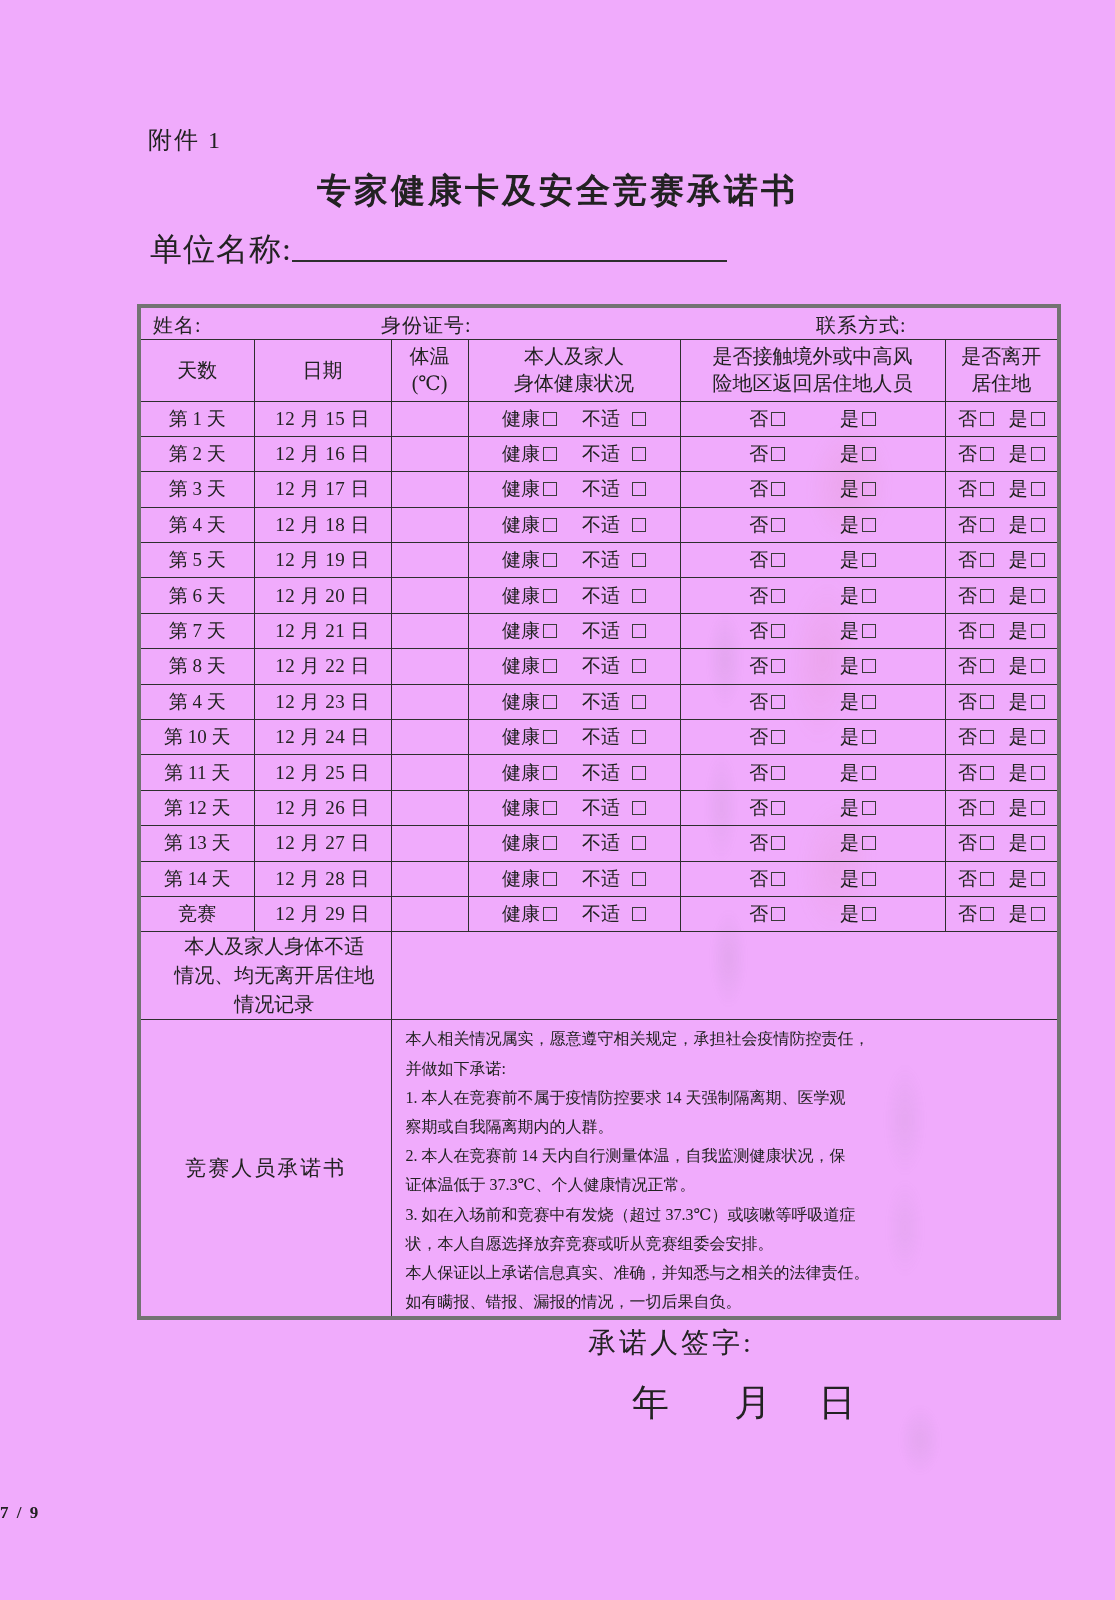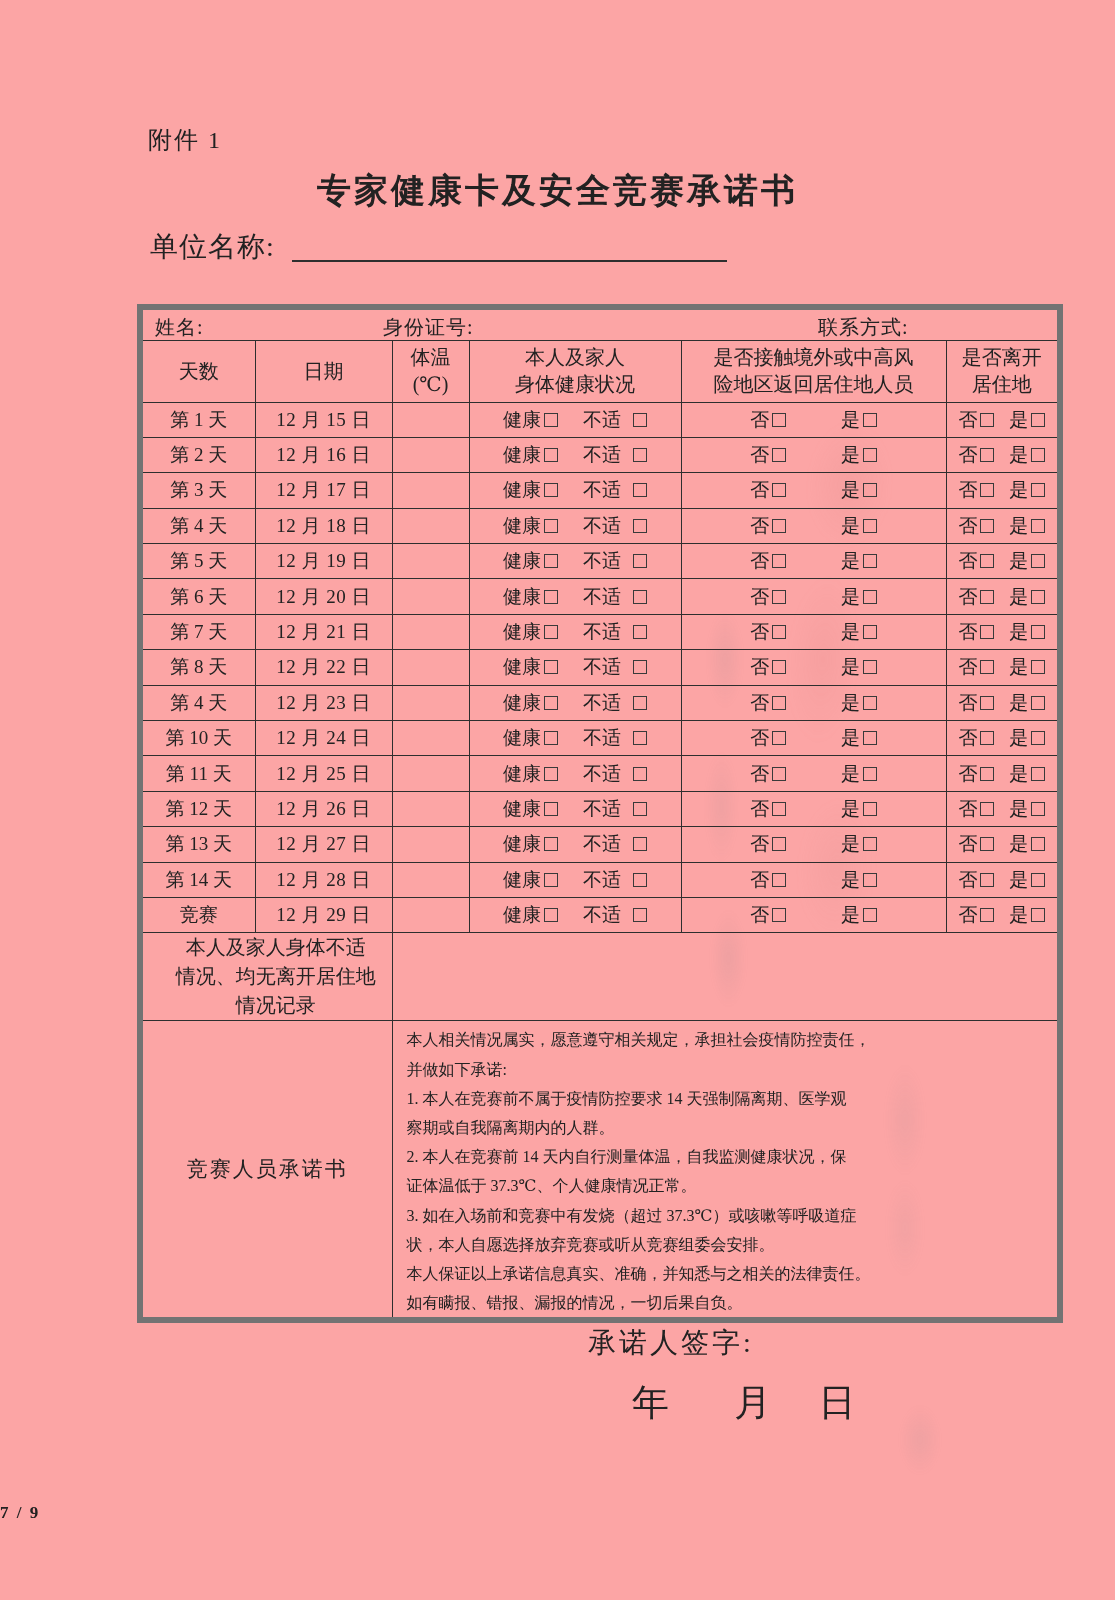--- a/index.html
+++ b/index.html
@@ -5,21 +5,21 @@
   * { margin: 0; padding: 0; box-sizing: border-box; }
   html, body { background: #e8e8e8; }
   body {
     font-family: "Liberation Serif", "DejaVu Serif", serif;
     color: #222;
   }
   .page {
     position: relative;
     width: 1115px;
     height: 1600px;
-    background: #fca5a5;
+    background: #f0abfc;
     overflow: hidden;
     margin: 0 auto;
   }
 
   
   .artifact { position: absolute; pointer-events: none; }
   .bleed-pink {
     left: 765px; top: 395px; width: 140px; height: 590px;
     background:
       radial-gradient(ellipse 60px 90px at 50% 15%, rgba(205,120,120,0.13), transparent 70%),
@@ -54,21 +54,21 @@
     position: absolute; left: 148px; top: 124px;
     font-size: 24px; letter-spacing: 2px;
   }
   .doc-title {
     position: absolute; left: 0; right: 0; top: 168px;
     text-align: center;
     font-size: 34px; font-weight: bold; letter-spacing: 3px;
   }
   .unit-line {
     position: absolute; left: 150px; top: 228px;
-    font-size: 28px; letter-spacing: 1px; font-family: Liberation Serif, serif;
+    font-size: 32px; letter-spacing: 1px; font-family: Liberation Serif, serif;
   }
   .unit-underline {
     position: absolute; left: 292px; top: 260px;
     width: 435px; height: 0;
     border-bottom: 2px solid #2e2e2e;
   }
 
   
   table.health-table {
     position: absolute; left: 137px; top: 304px;
@@ -76,21 +76,21 @@
     border-collapse: collapse;
     table-layout: fixed;
     font-size: 20px;
   }
   .health-table td {
     border: 1.5px solid #2e2e2e;
     text-align: center;
     vertical-align: middle;
     overflow: hidden;
   }
-  .health-table { border: 6px solid #737373; }
+  .health-table { border: 4px solid #737373; }
 
   tr.info-row td { height: 33px; }
   .info-cell { position: relative; height: 33px; }
   .info-cell span { position: absolute; top: 4px; white-space: nowrap; letter-spacing: 1px; }
   .info-name    { left: 12px;  }
   .info-id      { left: 240px; }
   .info-contact { left: 675px; }
 
   tr.header-row td { height: 62px; line-height: 27px; }
 

